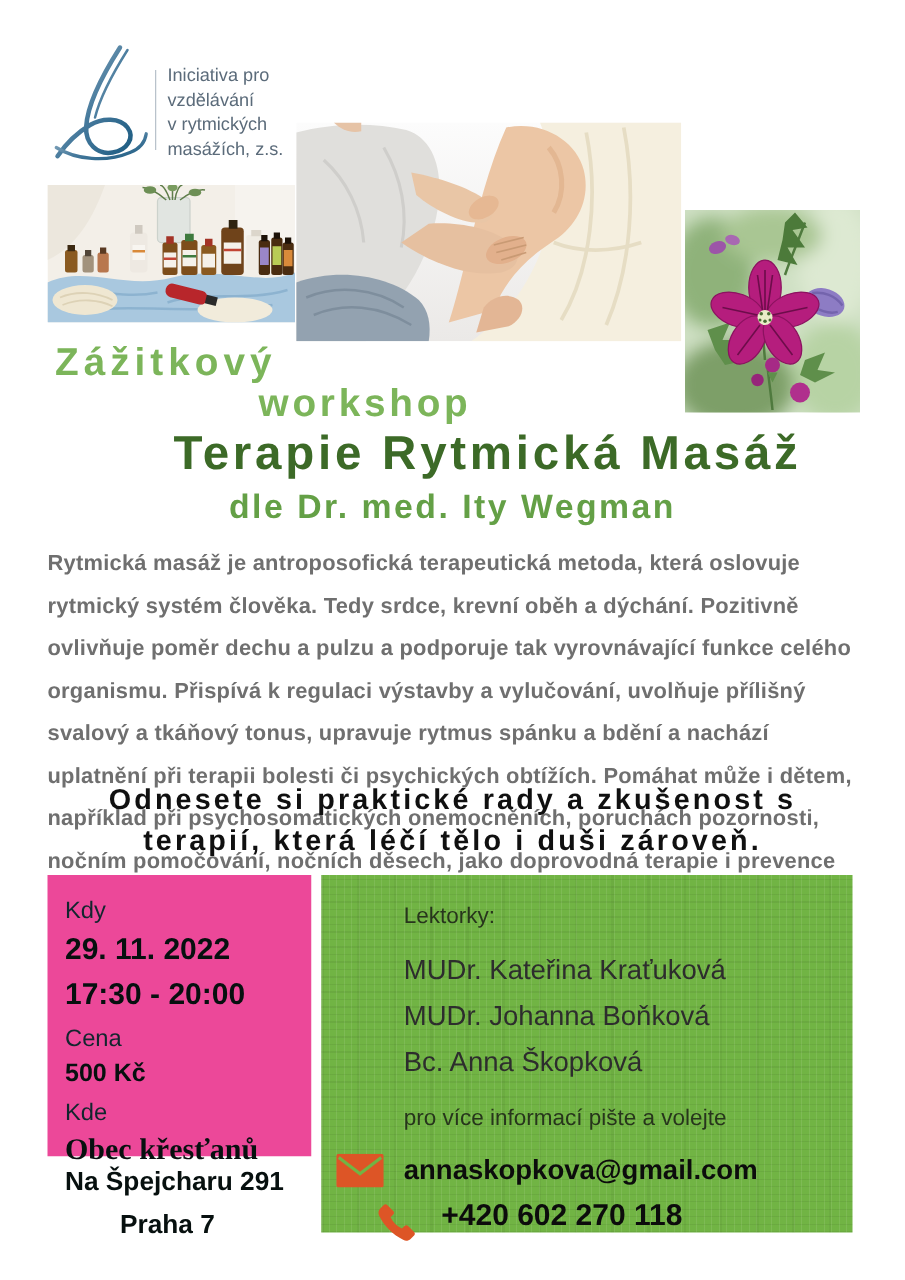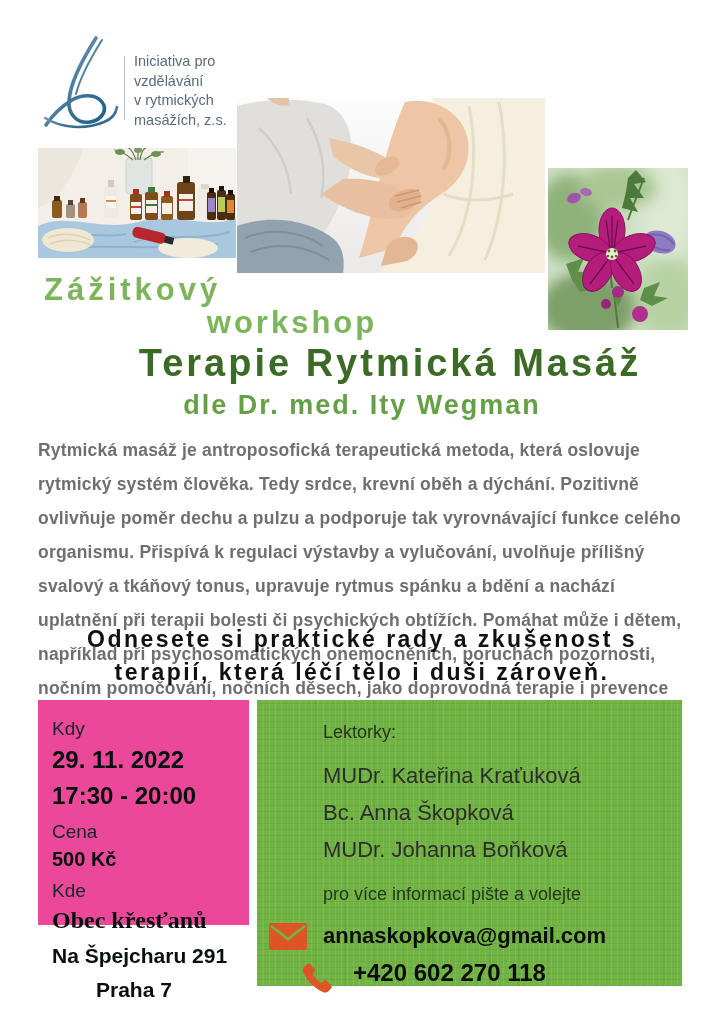--- a/index.html
+++ b/index.html
@@ -50,21 +50,21 @@
     background:#ec4899; box-sizing:border-box; padding:18px 4px 0 14px;
   }
   .wb-label { font-size:19px; color:#12262e; line-height:1.15; }
   .wb-strong { font-weight:800; color:#07100f; line-height:1.15; white-space:nowrap; }
   .wb-date  { font-size:24px; margin-top:6px; }
   .wb-time  { font-size:24px; margin-top:9px; }
   .wb-cena  { margin-top:11px; }
   .wb-price { font-size:20px; margin-top:5px; }
   .wb-kde   { margin-top:9px; }
   .wb-venue { font-size:24px; margin-top:5px;font-family:Liberation Serif, serif; }
-  .wb-street{ font-size:21px; margin-top:10px; }
+  .wb-street{ font-size:21px; }
   .wb-city  { font-size:21px; margin-top:10px;margin-left:44px; }
   .contact-box {
     position:absolute; left:257px; top:700px; width:425px; height:286px;
     box-sizing:border-box; padding:22px 14px 0 66px;
     background-color:#71b444;
     background-image:
       repeating-linear-gradient(90deg, rgba(255,255,255,0.09) 0 1px, rgba(0,0,0,0) 1px 6px),
       repeating-linear-gradient(0deg,  rgba(0,0,0,0.06) 0 1px, rgba(0,0,0,0) 1px 6px),
       repeating-linear-gradient(90deg, rgba(0,0,0,0.045) 0 2px, rgba(0,0,0,0) 2px 29px);
   }
@@ -319,22 +319,22 @@
     <div class="wb-label wb-kde">Kde</div>
     <div class="wb-strong wb-venue">Obec křesťanů</div>
     <div class="wb-strong wb-street">Na Špejcharu 291</div>
     <div class="wb-strong wb-city">Praha 7</div>
   </div>
 
   <div class="contact-box">
     <div class="cb-label">Lektorky:</div>
     <div class="cb-names">
       <div class="cb-name">MUDr. Kateřina Kraťuková</div>
+      <div class="cb-name">MUDr. Johanna Boňková</div>
       <div class="cb-name">Bc. Anna Škopková</div>
-      <div class="cb-name">MUDr. Johanna Boňková</div>
     </div>
     <div class="cb-more">pro více informací pište a volejte</div>
 
     <div class="contact-row row-email">
       <svg class="row-icon" width="38" height="27" viewBox="0 0 38 27" xmlns="http://www.w3.org/2000/svg">
         <rect width="38" height="27" rx="2" fill="#dd5526"></rect>
         <path d="M2,3 L19,16 L36,3" stroke="#71b444" stroke-width="2.6" fill="none"></path>
       </svg>
       <span class="cb-email">annaskopkova@gmail.com</span>
     </div>

